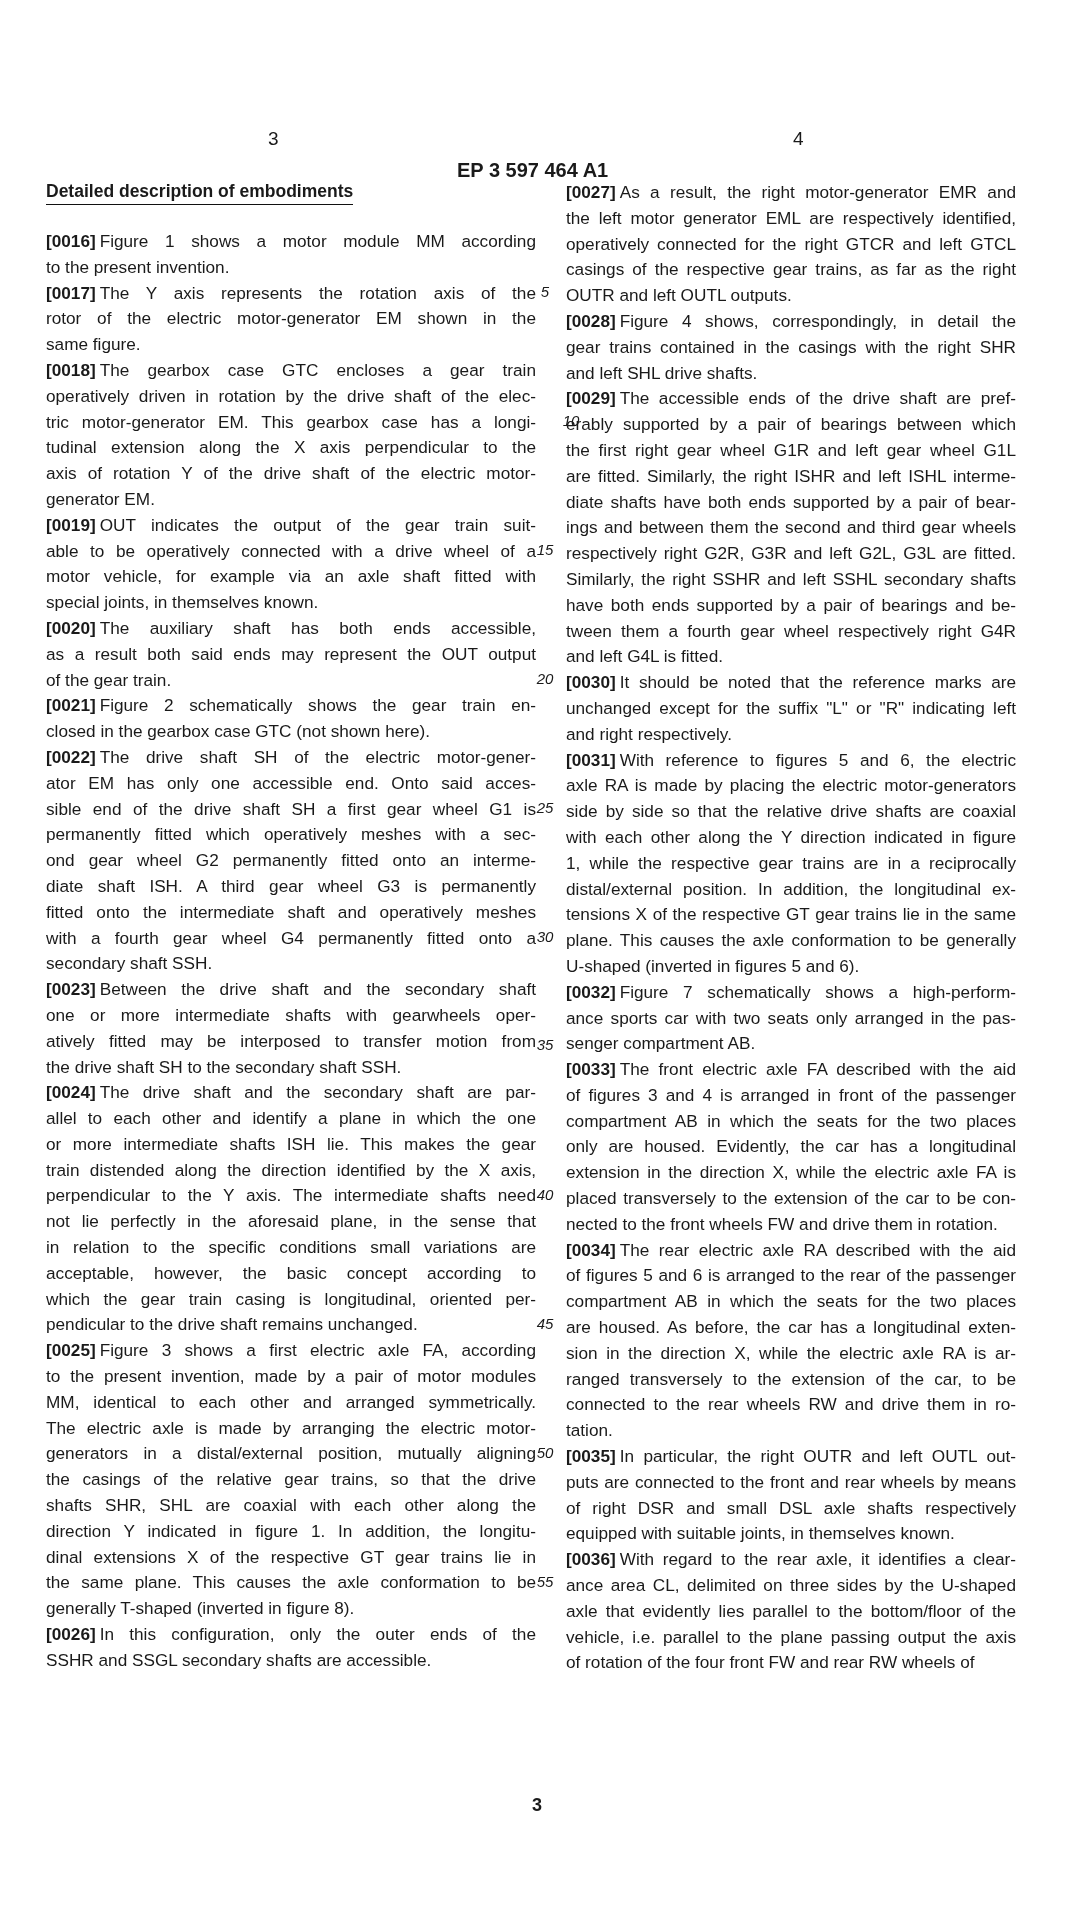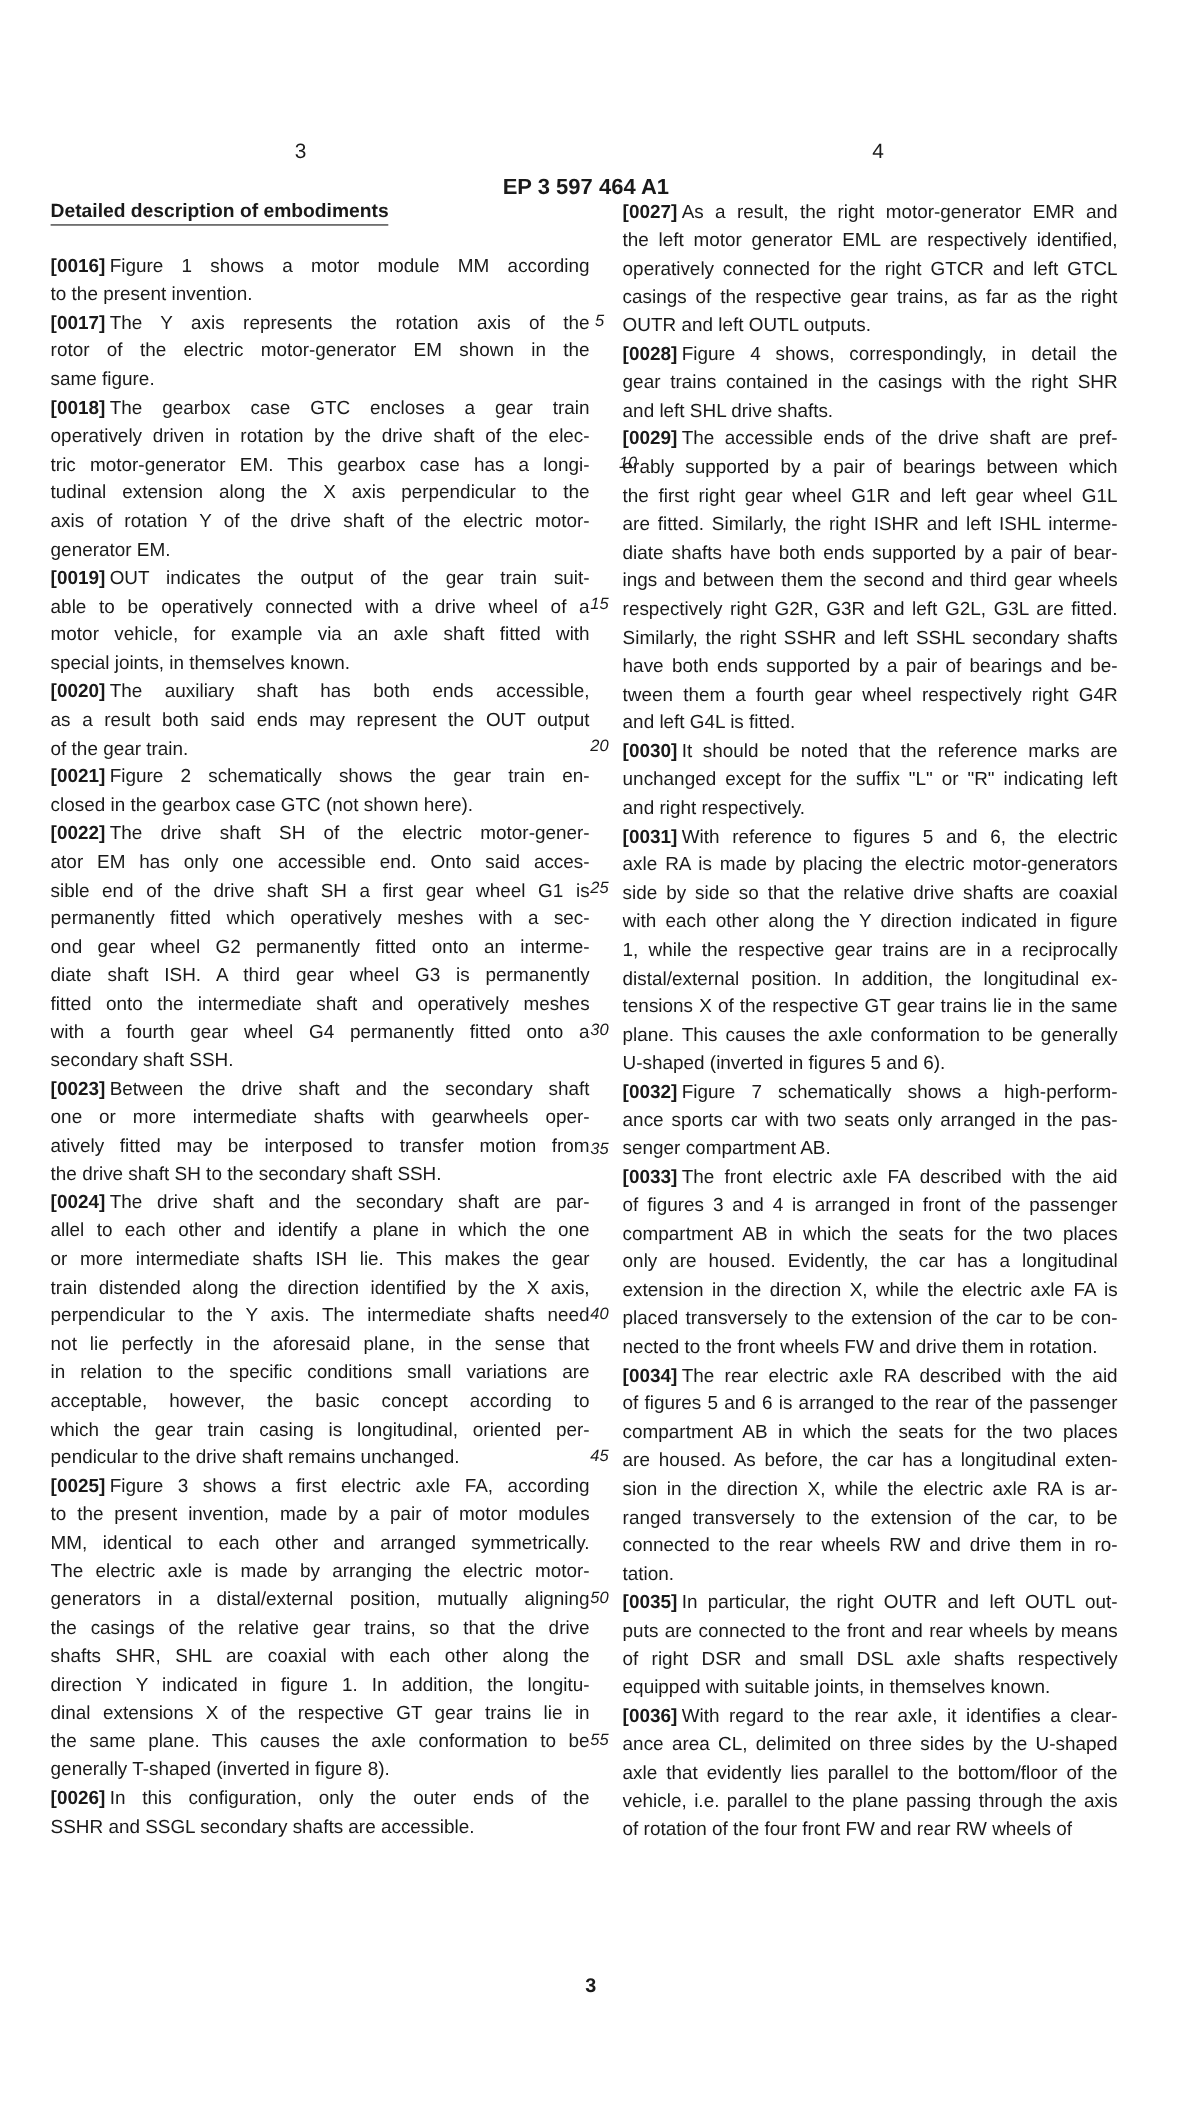--- a/index.html
+++ b/index.html
@@ -188,21 +188,21 @@
       <div>
         <div class="line"><span class="pnum">[0035]</span><span>In particular, the right OUTR and left OUTL out-</span></div>
         <div class="line"><span>puts are connected to the front and rear wheels by means</span></div>
         <div class="line"><span>of right DSR and small DSL axle shafts respectively</span></div>
         <div class="line last"><span>equipped with suitable joints, in themselves known.</span></div>
       </div>
       <div>
         <div class="line"><span class="pnum">[0036]</span><span>With regard to the rear axle, it identifies a clear-</span></div>
         <div class="line"><span>ance area CL, delimited on three sides by the U-shaped</span></div>
         <div class="line"><span>axle that evidently lies parallel to the bottom/floor of the</span></div>
-        <div class="line"><span>vehicle, i.e. parallel to the plane passing through the axis</span></div>
+        <div class="line"><span>vehicle, i.e. parallel to the plane passing output the axis</span></div>
         <div class="line last"><span>of rotation of the four front FW and rear RW wheels of</span></div>
       </div>
     </div>
 </div>
 
 <div class="linenos" id="linenos">
     <div class="lineno" style="top: 103.2px;">5</div>
     <div class="lineno" style="top: 232.2px; padding-left: 26px;">10</div>
     <div class="lineno" style="top: 361.2px;">15</div>
     <div class="lineno" style="top: 490.2px;">20</div>

